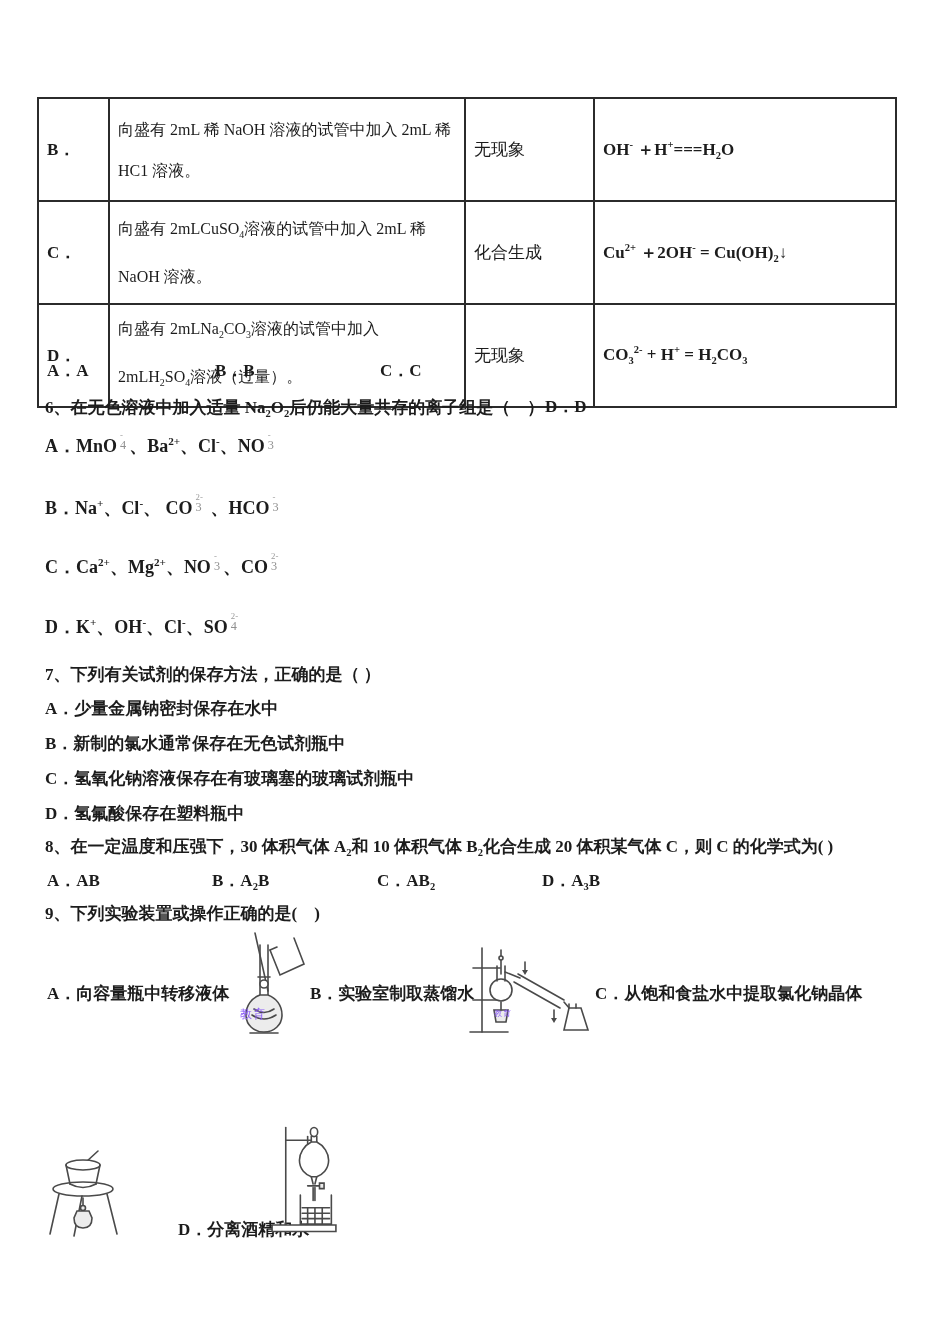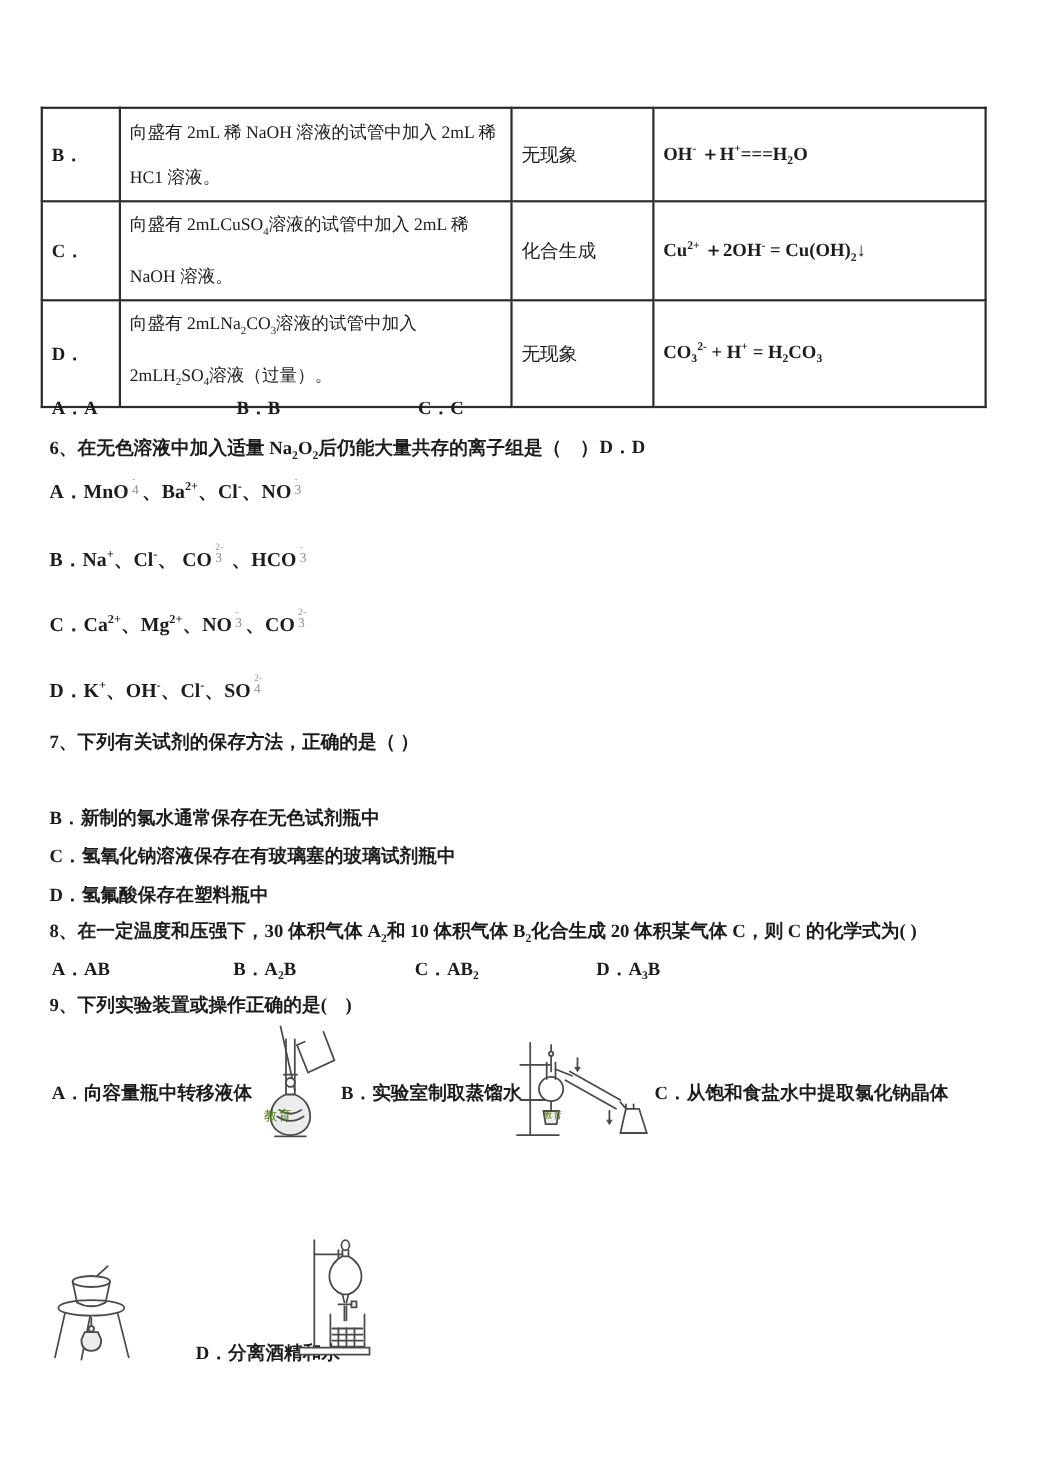--- a/index.html
+++ b/index.html
@@ -1,39 +1,39 @@
 <!DOCTYPE html>
 <html><head>
 <meta charset="utf-8">
 <style>
   html,body{margin:0;padding:0;background:#fff;}
   #page{position:relative;width:950px;height:1344px;background:#ffffff;overflow:hidden;
         font-family:"Liberation Serif","DejaVu Serif",serif;color:#1c1c1c;}
   
   table.exp{position:absolute;left:37px;top:97px;width:858px;border-collapse:collapse;table-layout:fixed;}
-  table.exp td{border:2px solid #2b2b2b;height:85px;vertical-align:middle;padding:0 8px;box-sizing:border-box;}
+  table.exp td{border:2px solid #2b2b2b;height:103px;vertical-align:middle;padding:0 8px;box-sizing:border-box;}
   td.c-letter{width:71px;font-weight:700;font-size:17px;padding-left:12px;}
   td.c-desc{width:356px;font-size:16px;line-height:41px;font-weight:400;}
   td.c-phen{width:129px;font-size:17px;font-weight:400;}
   td.c-eq{width:302px;font-weight:700;font-size:17px;}
   
   .abs{position:absolute;white-space:nowrap;}
   .stem{font-size:17px;font-weight:600;}
   .opt{font-size:17px;font-weight:600;}
   .ionopt{font-size:18px;font-weight:700;}
   .ansline{font-size:17px;font-weight:700;}
   .diag-label{font-size:17px;font-weight:600;}
   sup{font-size:0.62em;}
   sub{font-size:0.62em;}
   
   .stack{display:inline-block;text-align:left;vertical-align:0.30em;line-height:1;
          font-size:0.68em;color:#8f8f8f;margin:0 3px;font-weight:500;}
   .stack .s-top{display:block;font-size:0.72em;line-height:0.65;color:#9b9b9b;}
   .stack .s-bot{display:block;}
-  .watermark{position:absolute;color:#4d7c0f;font-size:12px;letter-spacing:1px;white-space:nowrap;}
+  .watermark{position:absolute;color:#8b5cf6;font-size:12px;letter-spacing:1px;white-space:nowrap;}
   .watermark.small{font-size:8px;}
   svg{position:absolute;overflow:visible;}
   svg *{vector-effect:non-scaling-stroke;}
   .ln{stroke:#4a4a4a;stroke-width:1.6;fill:none;stroke-linecap:round;}
   .fl{stroke:#4a4a4a;stroke-width:1.6;fill:#ececec;}
   .wh{stroke:#4a4a4a;stroke-width:1.6;fill:#ffffff;}
 </style>
 </head>
 <body>
 
@@ -76,20 +76,21 @@
   <span class="abs ansline" style="left:380px;top:359px;">C．C</span>
   <span class="abs ansline" style="left:545px;top:359px;margin-top:36px;">D．D</span>
 
   <div class="abs stem" style="left:45px;top:396px;">6、在无色溶液中加入适量 Na<sub>2</sub>O<sub>2</sub>后仍能大量共存的离子组是（　）</div>
   <div class="abs ionopt" style="left:45px;top:433px;">A．MnO<span class="stack"><span class="s-top">-</span><span class="s-bot">4</span></span>、Ba<sup>2+</sup>、Cl<sup>-</sup>、NO<span class="stack"><span class="s-top">-</span><span class="s-bot">3</span></span></div>
   <div class="abs ionopt" style="left:45px;top:495px;">B．Na<sup>+</sup>、Cl<sup>-</sup>、 CO<span class="stack"><span class="s-top">2-</span><span class="s-bot">3</span></span> 、HCO<span class="stack"><span class="s-top">-</span><span class="s-bot">3</span></span></div>
   <div class="abs ionopt" style="left:45px;top:554px;">C．Ca<sup>2+</sup>、Mg<sup>2+</sup>、NO<span class="stack"><span class="s-top">-</span><span class="s-bot">3</span></span>、CO<span class="stack"><span class="s-top">2-</span><span class="s-bot">3</span></span></div>
   <div class="abs ionopt" style="left:45px;top:614px;">D．K<sup>+</sup>、OH<sup>-</sup>、Cl<sup>-</sup>、SO<span class="stack"><span class="s-top">2-</span><span class="s-bot">4</span></span></div>
 
   <div class="abs stem" style="left:45px;top:663px;">7、下列有关试剂的保存方法，正确的是（      ）</div>
+  <div class="abs opt" style="left:45px;top:697px;">A．少量金属钠密封保存在水中</div>
   <div class="abs opt" style="left:45px;top:767px;">C．氢氧化钠溶液保存在有玻璃塞的玻璃试剂瓶中</div>
   <div class="abs opt" style="left:45px;top:732px;">B．新制的氯水通常保存在无色试剂瓶中</div>
   <div class="abs opt" style="left:45px;top:802px;">D．氢氟酸保存在塑料瓶中</div>
 
   <div class="abs stem" style="left:45px;top:835px;">8、在一定温度和压强下，30 体积气体 A<sub>2</sub>和 10 体积气体 B<sub>2</sub>化合生成 20 体积某气体 C，则 C 的化学式为( )</div>
   <div class="abs opt" style="left:47px;top:869px;">A．AB</div>
   <div class="abs opt" style="left:212px;top:869px;">B．A<sub>2</sub>B</div>
   <div class="abs opt" style="left:377px;top:869px;">C．AB<sub>2</sub></div>
   <div class="abs opt" style="left:542px;top:869px;">D．A<sub>3</sub>B</div>
 

